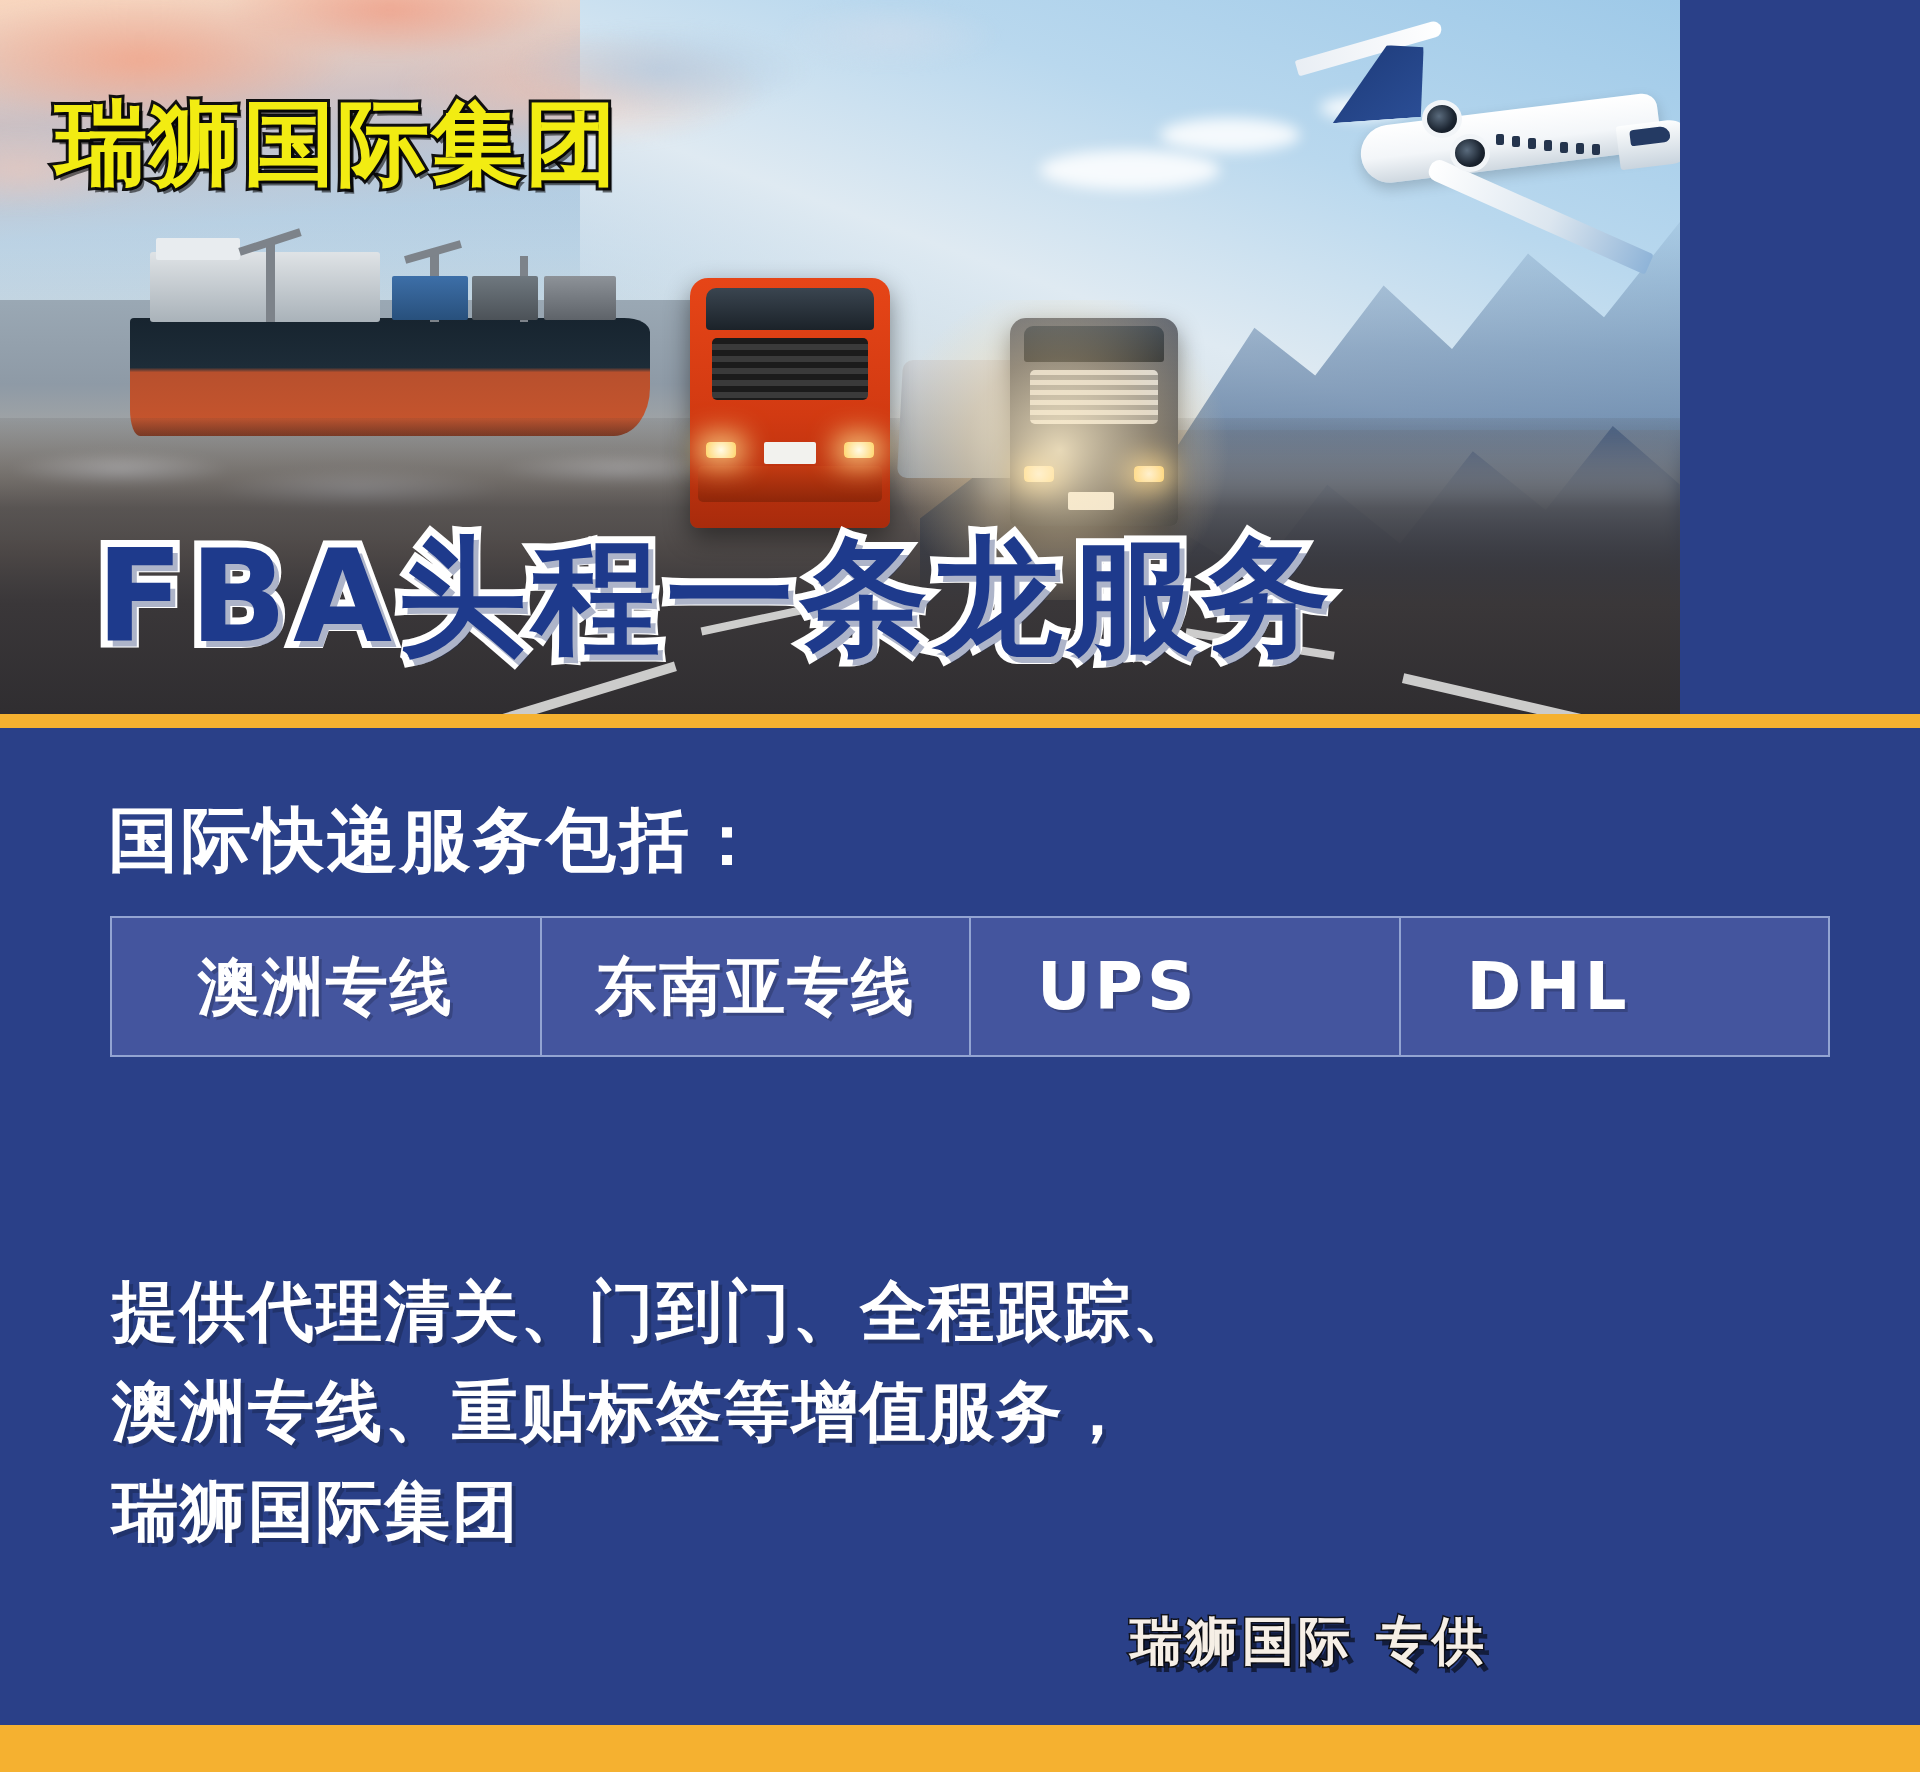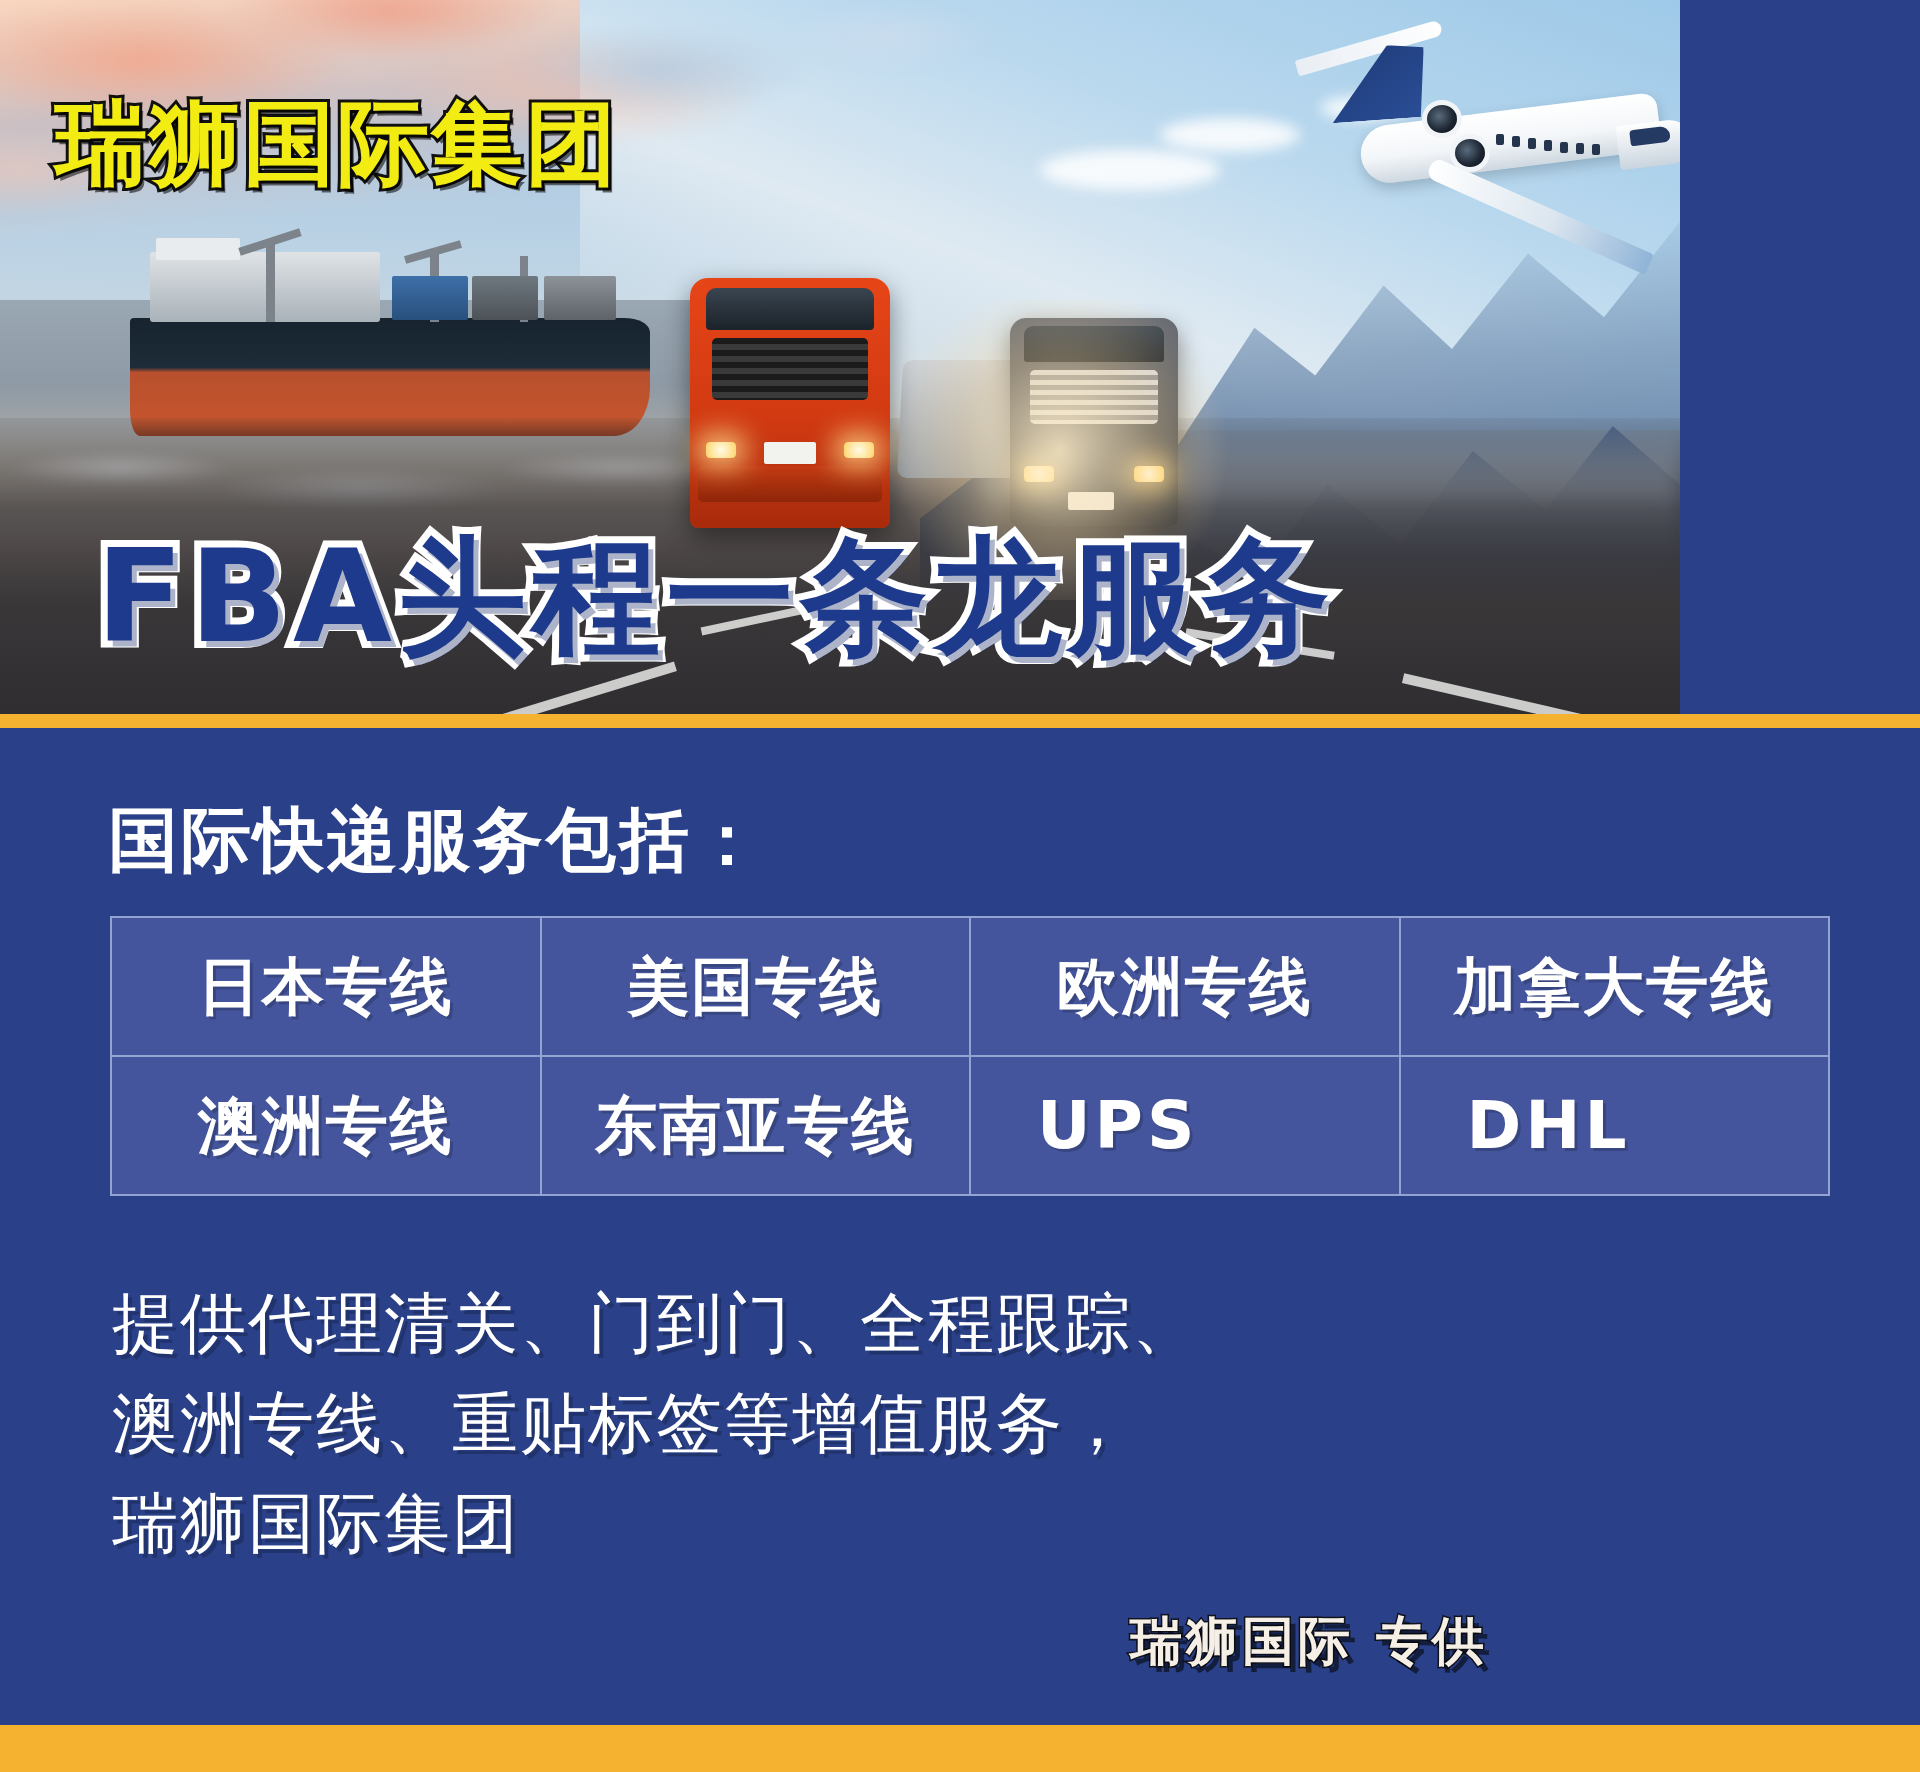--- a/index.html
+++ b/index.html
@@ -234,22 +234,22 @@
     border:2px solid #93a4d2;
     background:#44559e;
     height:139px;
     text-align:center; vertical-align:middle;
     color:#ffffff; font-weight:bold; font-size:62px;
     letter-spacing:2px; white-space:nowrap;
     text-shadow:3px 3px 0 rgba(0,0,0,.18);
   }
   .svc-table td.latin{ font-size:66px; letter-spacing:4px; text-align:left; padding-left:66px; }
   .desc{
-    position:absolute; left:112px; top:546px;
-    color:#ffffff; font-weight:normal; font-size:66px; line-height:100px;
+    position:absolute; left:112px; top:534px;
+    color:#ffffff; font-weight:bold; font-size:66px; line-height:100px;
     letter-spacing:2px;
     text-shadow:4px 4px 0 rgba(0,0,0,.2);
   }
   .desc div{ white-space:nowrap; }
   .signature{
     position:absolute; right:72px; bottom:48px;
     color:#f6efe6; font-weight:bold; font-size:52px; letter-spacing:4px;
     -webkit-text-stroke:3px #10121c; paint-order:stroke fill;
     text-shadow:6px 6px 0 rgba(0,0,0,.55);
     white-space:nowrap;
@@ -342,26 +342,20 @@
   </div>
 
   <div class="gold-divider"></div>
 
   <div class="panel">
     <div class="panel-title">国际快递服务包括：</div>
 
     <table class="svc-table">
       <tbody>
         <tr>
-          <td>日本专线</td>
-          <td>美国专线</td>
-          <td>欧洲专线</td>
-          <td>加拿大专线</td>
-        </tr>
-        <tr>
           <td>澳洲专线</td>
           <td>东南亚专线</td>
           <td class="latin">UPS</td>
           <td class="latin">DHL</td>
         </tr>
       </tbody>
     </table>
 
     <div class="desc">
       <div>提供代理清关、门到门、全程跟踪、</div>

